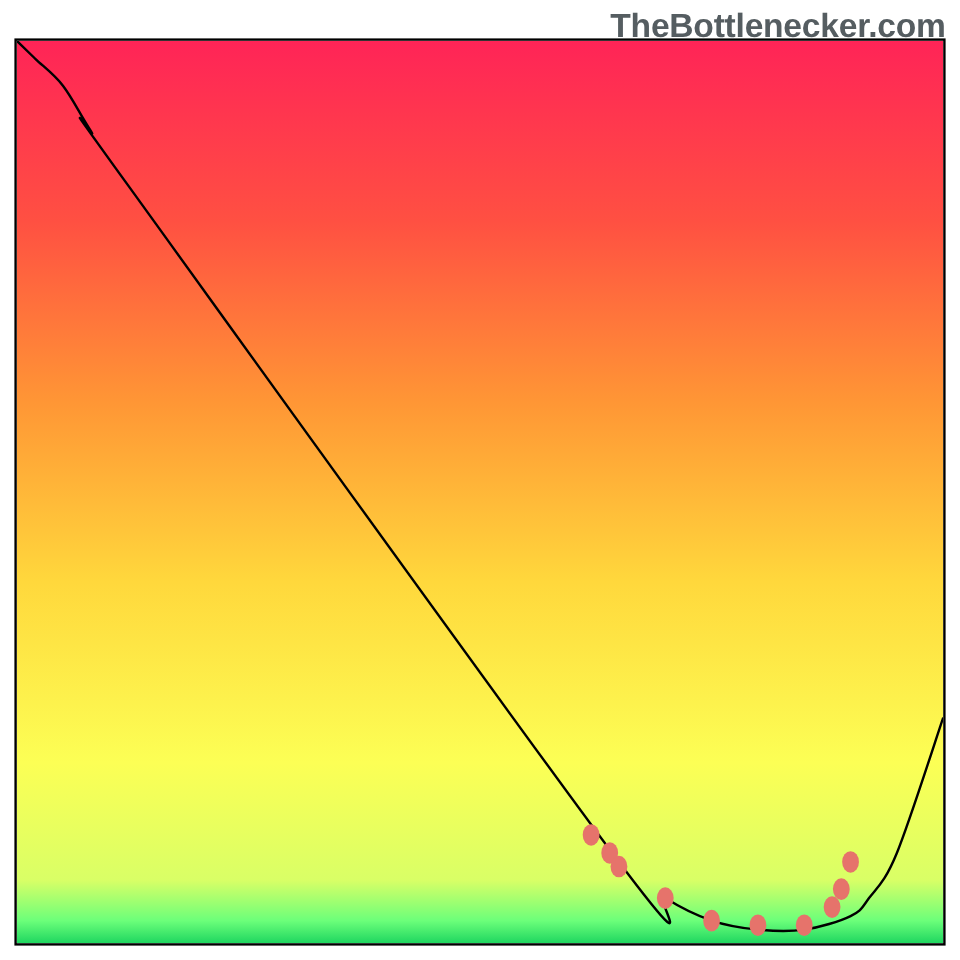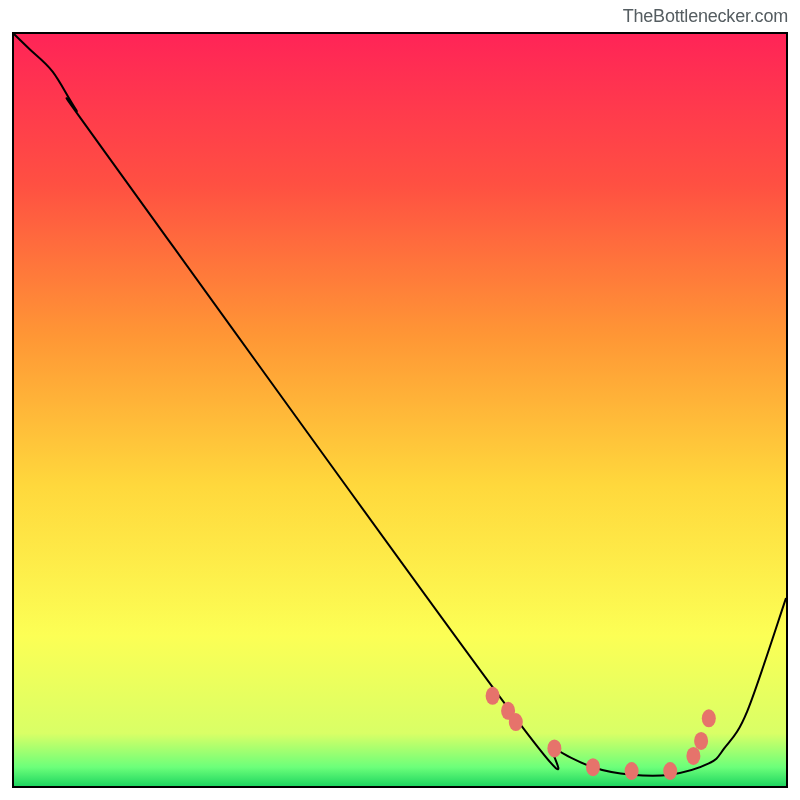--- a/index.html
+++ b/index.html
@@ -12,22 +12,22 @@
   }
   .frame {
     position: relative;
     width: 800px;
     height: 800px;
   }
   .watermark {
     position: absolute;
     top: 6px;
     right: 12px;
-    font-size: 18px;
-    font-weight: 400;
+    font-size: 28px;
+    font-weight: 700;
     color: #555d61;
     letter-spacing: -0.2px;
   }
   .plot-outer {
     position: absolute;
     left: 12px;
     top: 32px;
     width: 776px;
     height: 756px;
     border: 2px solid #000;

